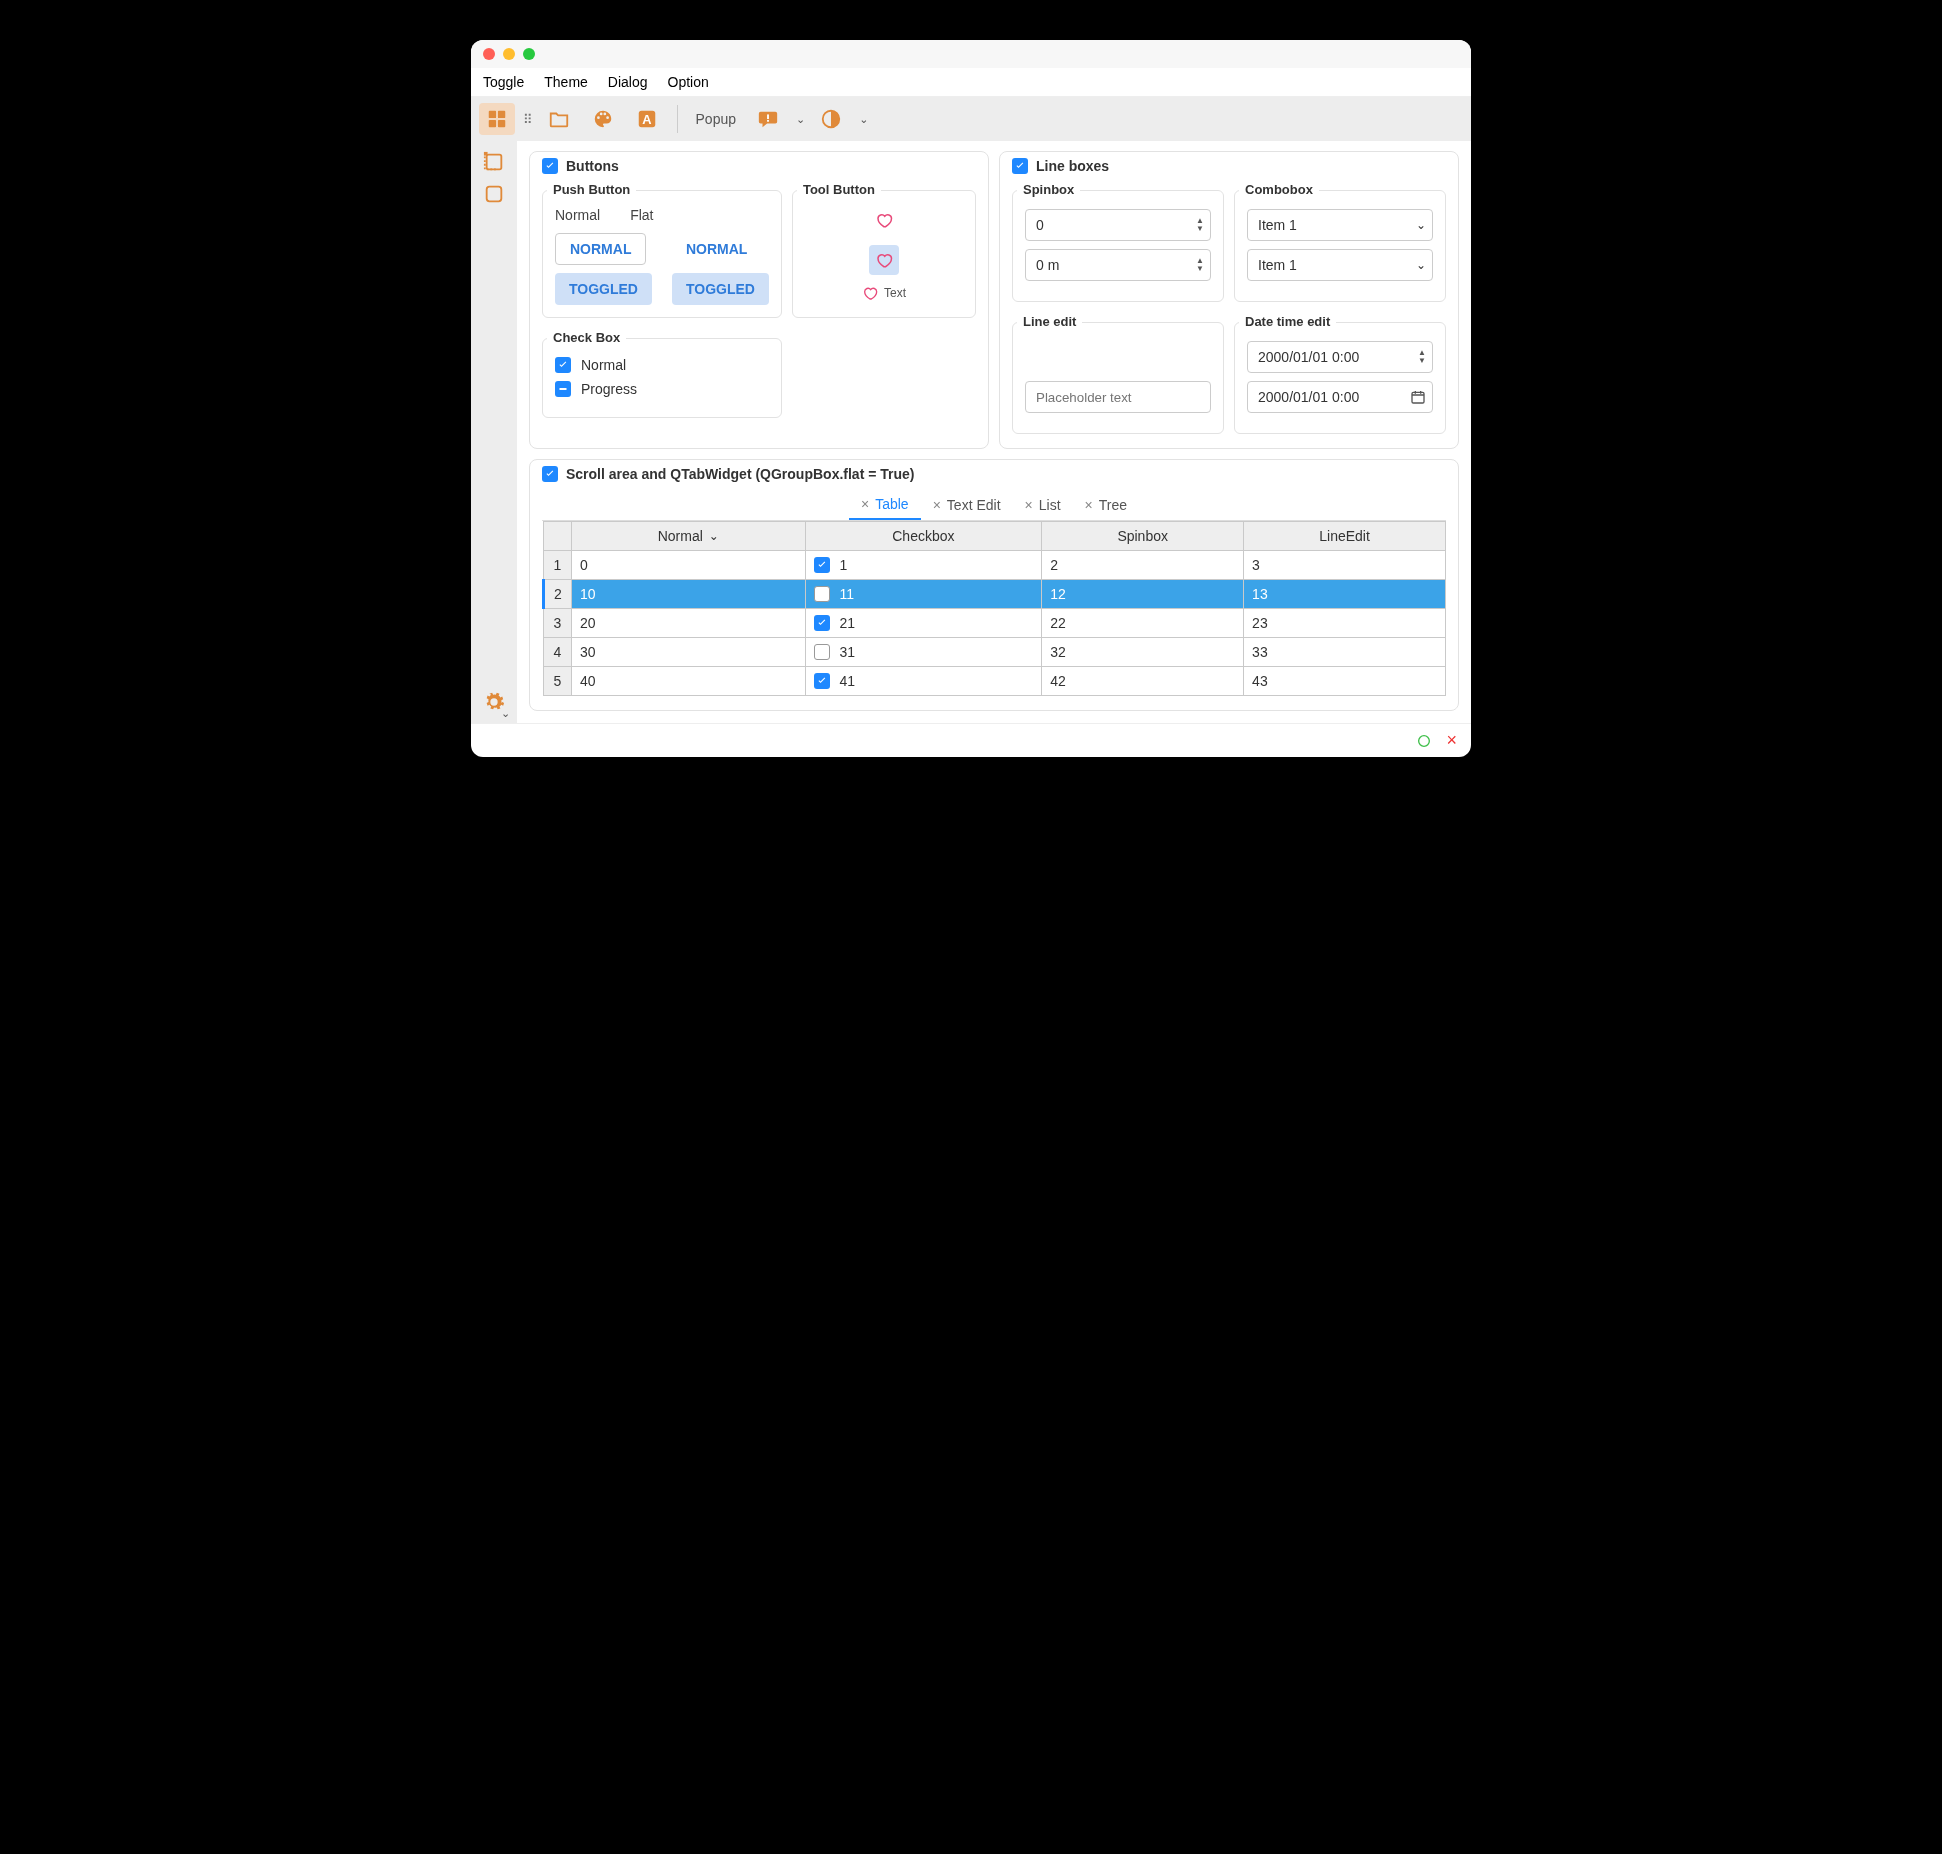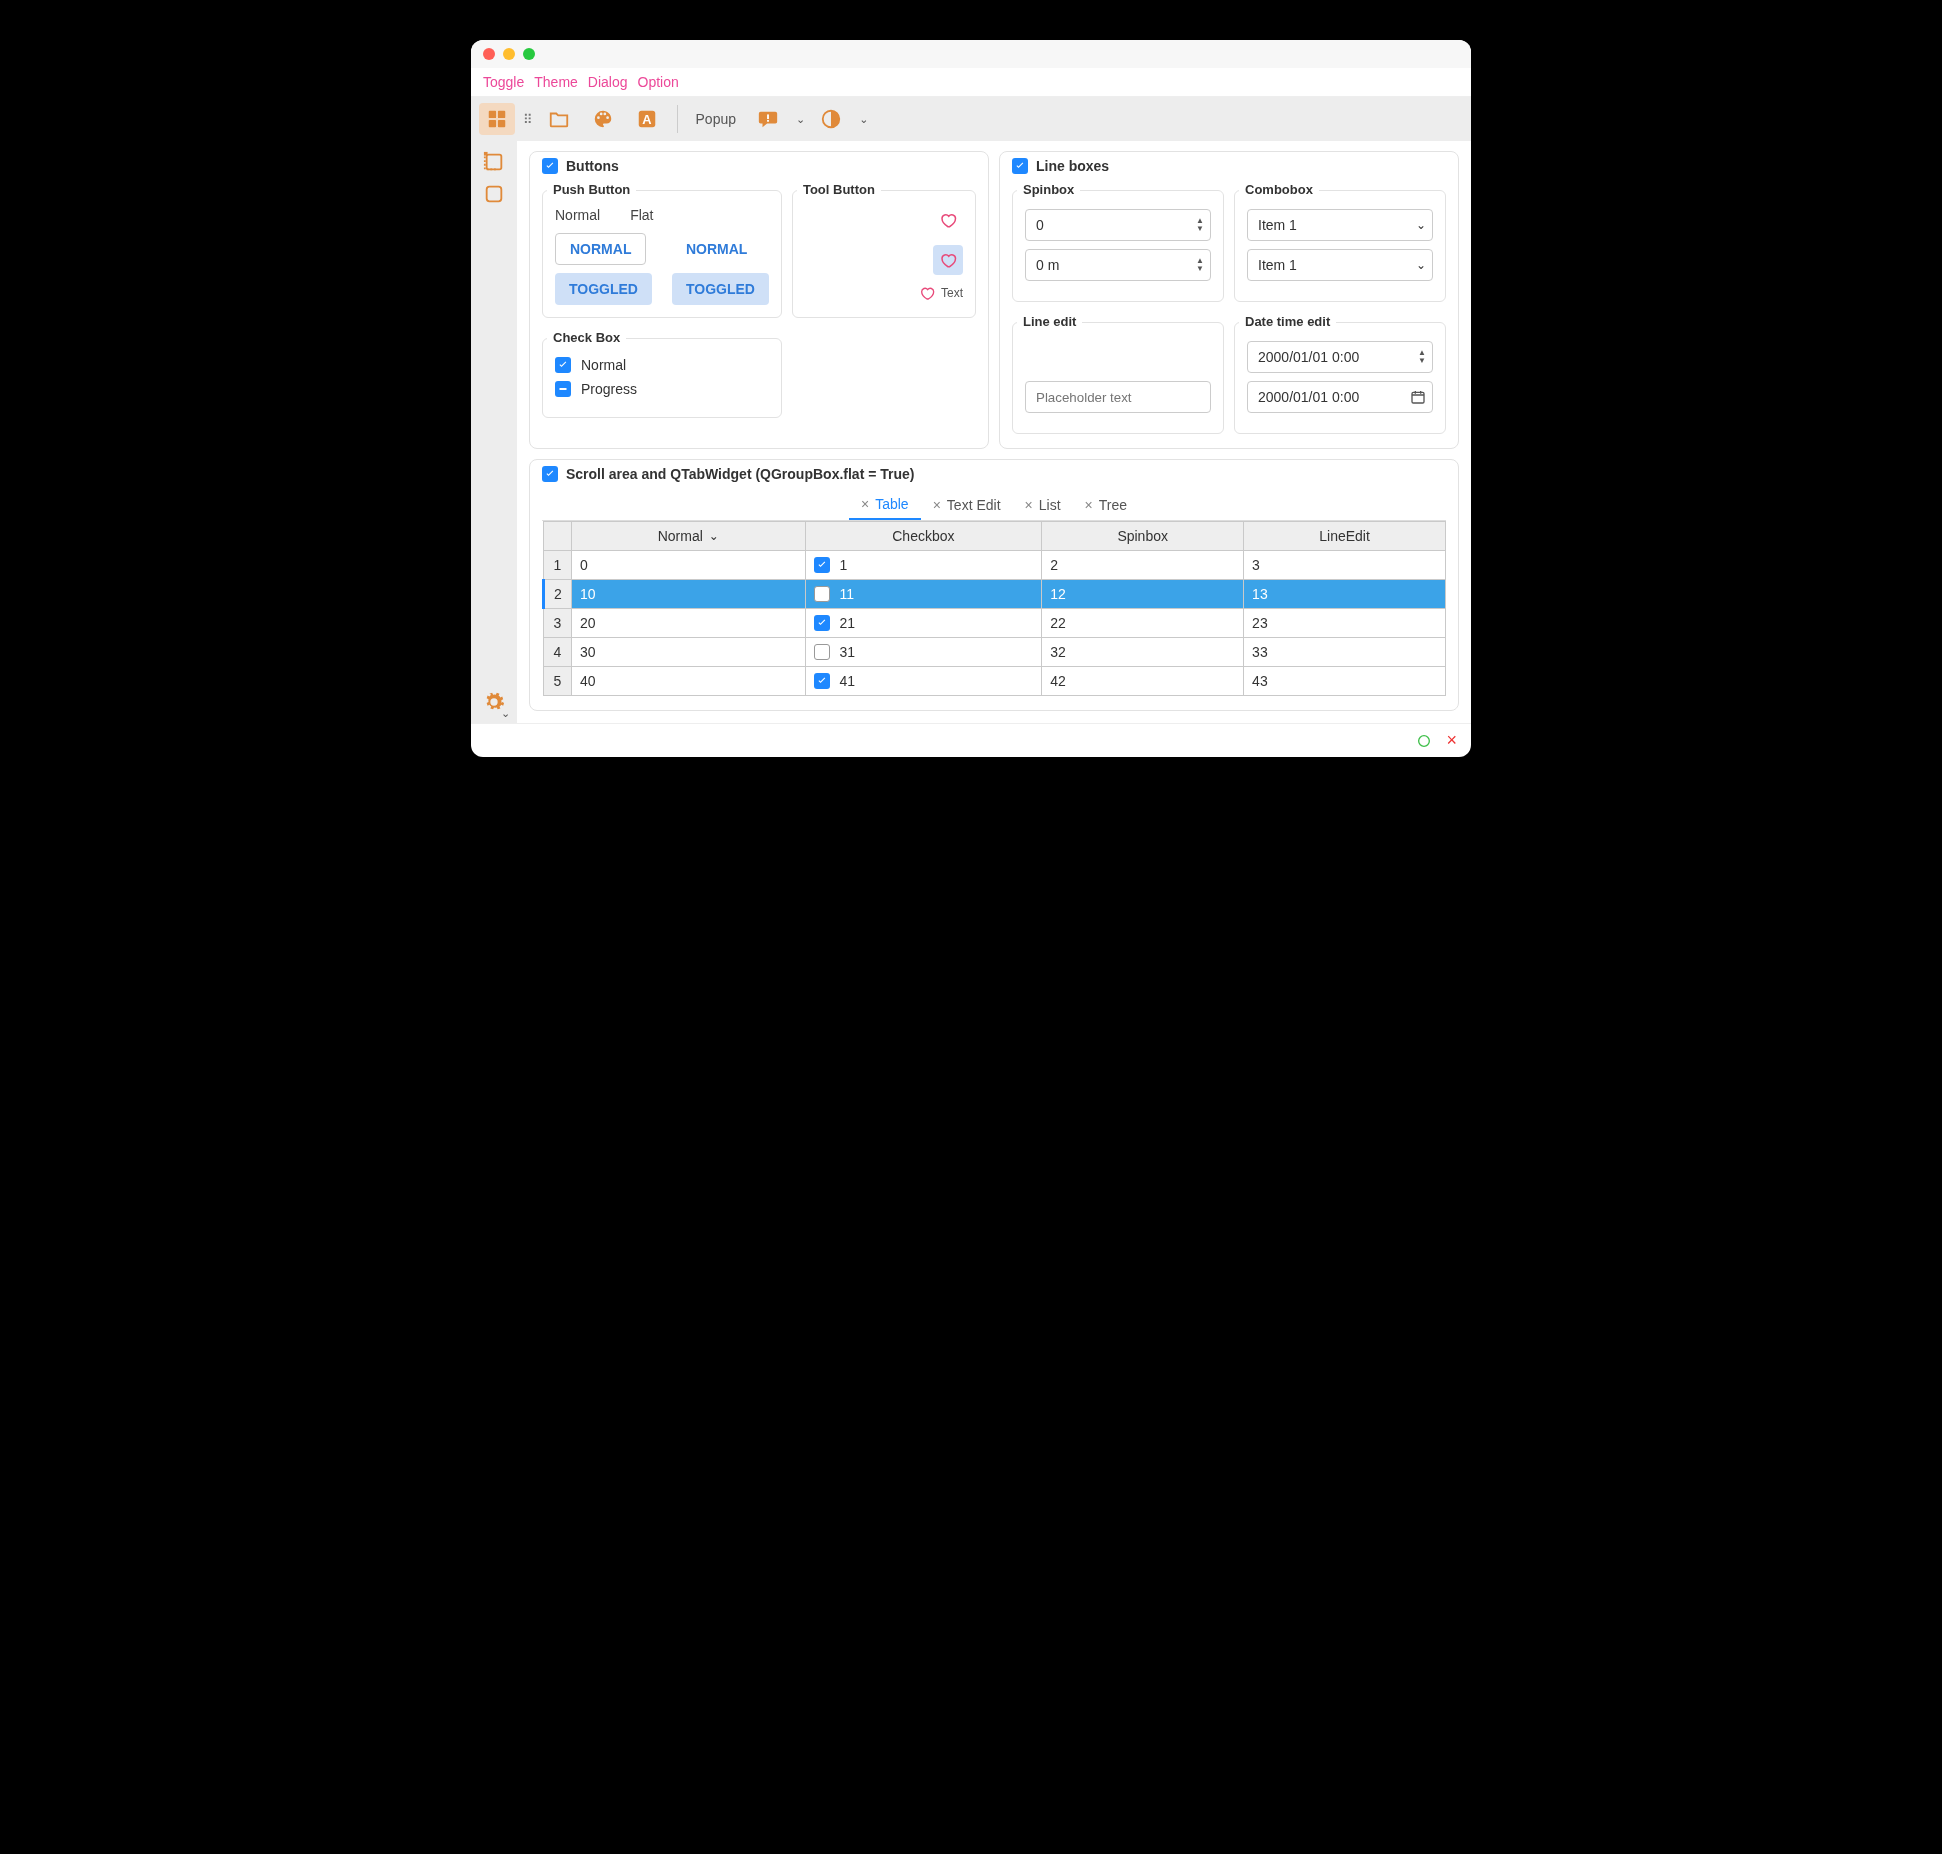--- a/index.html
+++ b/index.html
@@ -2,21 +2,21 @@
 <html><head>
 <meta charset="utf-8">
 <style>
 * { box-sizing: border-box; }
 body { margin:0; background:#000; font-family:-apple-system,BlinkMacSystemFont,"Segoe UI",Arial,sans-serif; font-size:14px; color:#333; }
 .desktop { padding:40px; display:flex; justify-content:center; }
 .window { width:1000px; background:#fff; border-radius:12px; overflow:hidden; box-shadow:0 20px 60px rgba(0,0,0,.5); }
 .titlebar { height:28px; display:flex; align-items:center; padding:0 12px; gap:8px; background:#f7f7f7; }
 .tlight { width:12px; height:12px; border-radius:50%; }
 .red{background:#ff5f56}.yellow{background:#ffbd2e}.green{background:#27c93f}
-.menubar { display:flex; gap:10px; padding:6px 12px; background:#fff; color:#ec4899; font-size:14px; border-bottom:1px solid #eee;text-align:center;}
+.menubar { display:flex; gap:20px; padding:6px 12px; background:#fff; color:#000000; font-size:14px; border-bottom:1px solid #eee;text-align:center;}
 .menubar span{cursor:default}
 .toolbar { display:flex; align-items:center; gap:8px; padding:6px 8px; background:#ededed; }
 .toolbar .sep{width:1px;height:28px;background:#ccc;margin:0 4px}
 .tb-btn { width:36px; height:32px; display:flex; align-items:center; justify-content:center; border-radius:4px; }
 .tb-btn.active{background:#f4d9c0}
 svg { display:block }
 .popup-label{font-size:14px;color:#555;margin:0 6px}
 .chev{font-size:11px;color:#555;margin-left:2px}
 .body { display:flex; }
 .sidestrip { width:46px; background:#ededed; display:flex; flex-direction:column; align-items:center; gap:10px; padding-top:10px; position:relative; }
@@ -57,21 +57,21 @@
 .toolbox{flex:0 0 240px}
 .tbhdr{background:#eee;padding:6px 8px;border-radius:3px;margin:6px 0;color:#444;font-size:14px}
 .tbhdr.active{color:#1e88ff}
 .slider{position:relative;height:6px;background:#cfe0f7;border-radius:3px;margin:18px 4px 40px}
 .slider .fill{position:absolute;left:0;top:0;height:100%;background:#1e88ff;border-radius:3px}
 .slider .thumb{position:absolute;top:-6px;width:18px;height:18px;background:#1e88ff;border-radius:50%}
 .statusbar{display:flex;justify-content:flex-end;align-items:center;gap:14px;padding:6px 14px;border-top:1px solid #eee}
 .heart{color:#e84a7a}
 .heart-btn{width:30px;height:30px;display:flex;align-items:center;justify-content:center;border-radius:4px}
 .heart-btn.sel{background:#cfe0f7}
-.col-flex{display:flex;flex-direction:column;gap:10px;align-items:flex-end}
+.col-flex{display:flex;flex-direction:column;gap:10px;align-items:center}
 .pushcol{display:flex;flex-direction:column;gap:8px;align-items:flex-start}
 .flat-group-head{display:flex;align-items:center;gap:8px;font-weight:700;margin:14px 0 6px}
 .norm-hdr{display:flex;align-items:center;justify-content:center;gap:6px}
 </style>
 </head>
 <body>
 
 <div class="desktop">
   <div class="window">
     <div class="titlebar">

